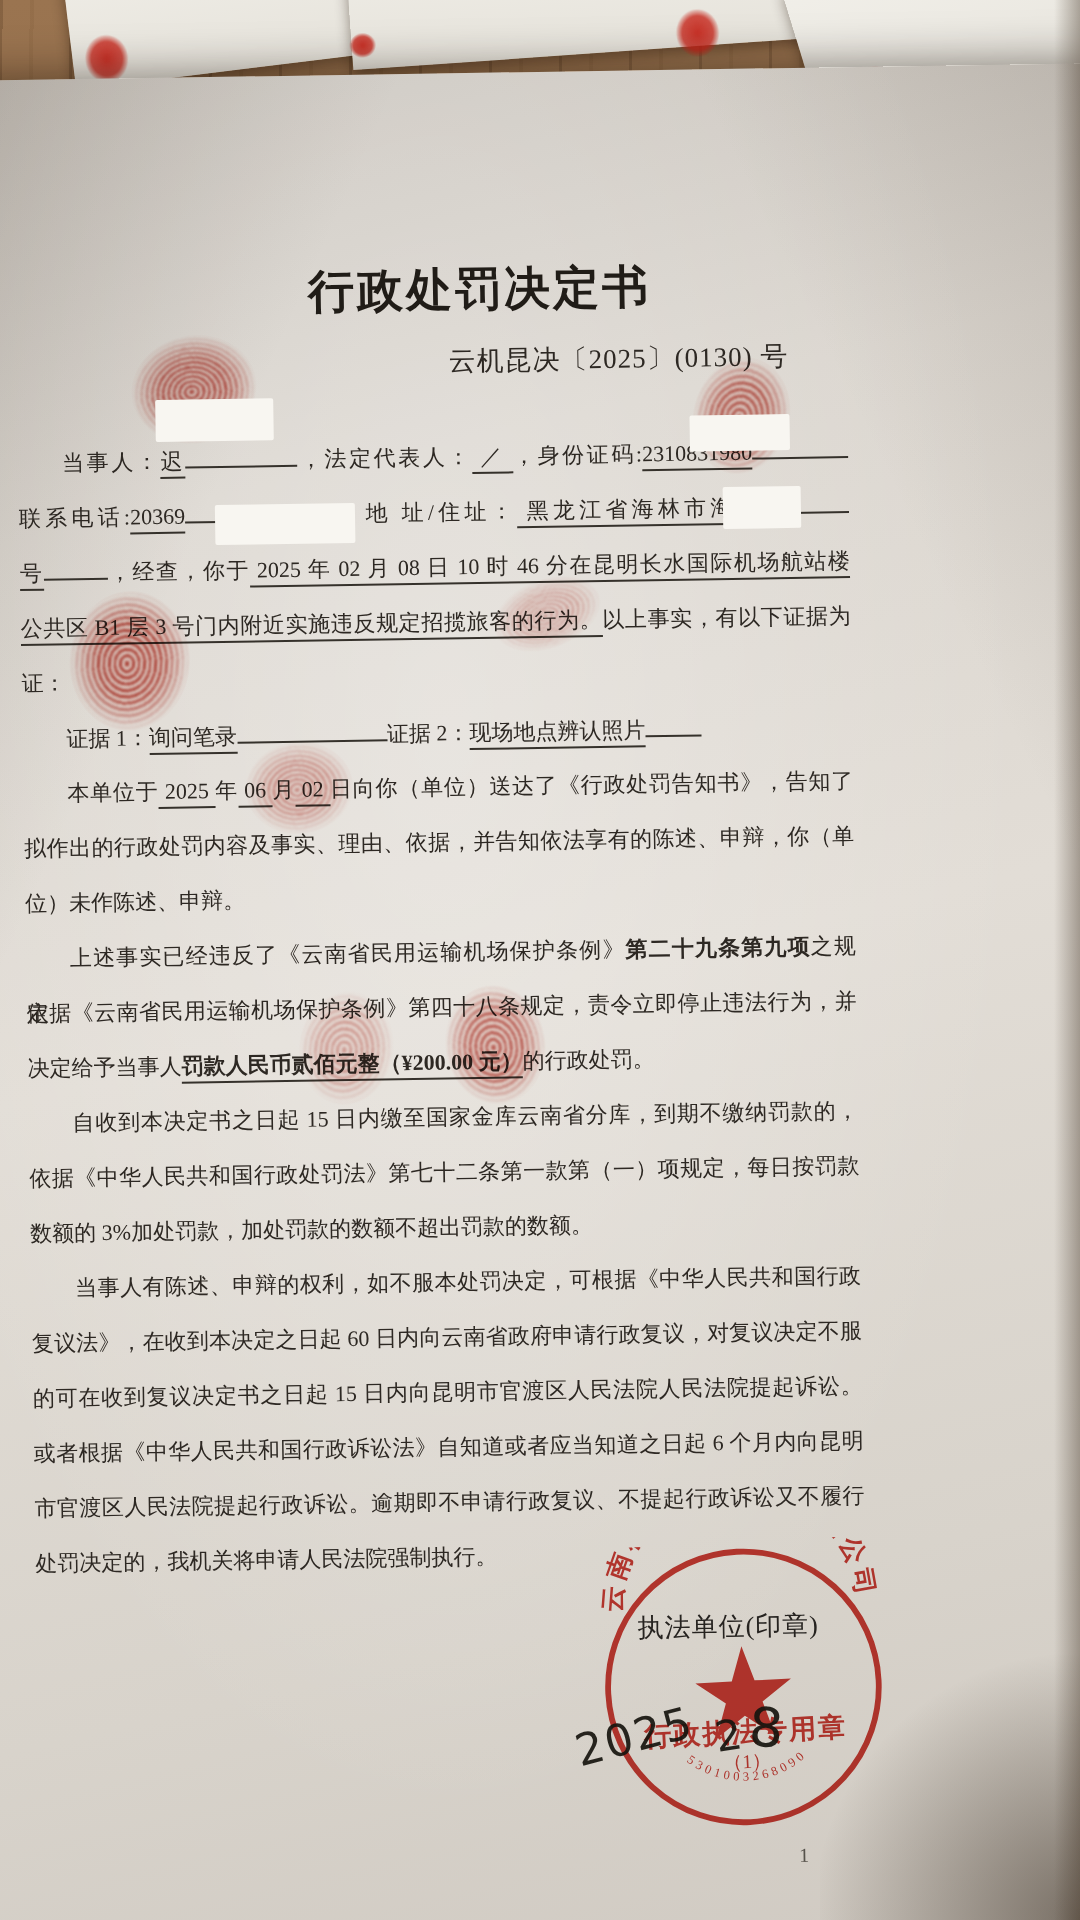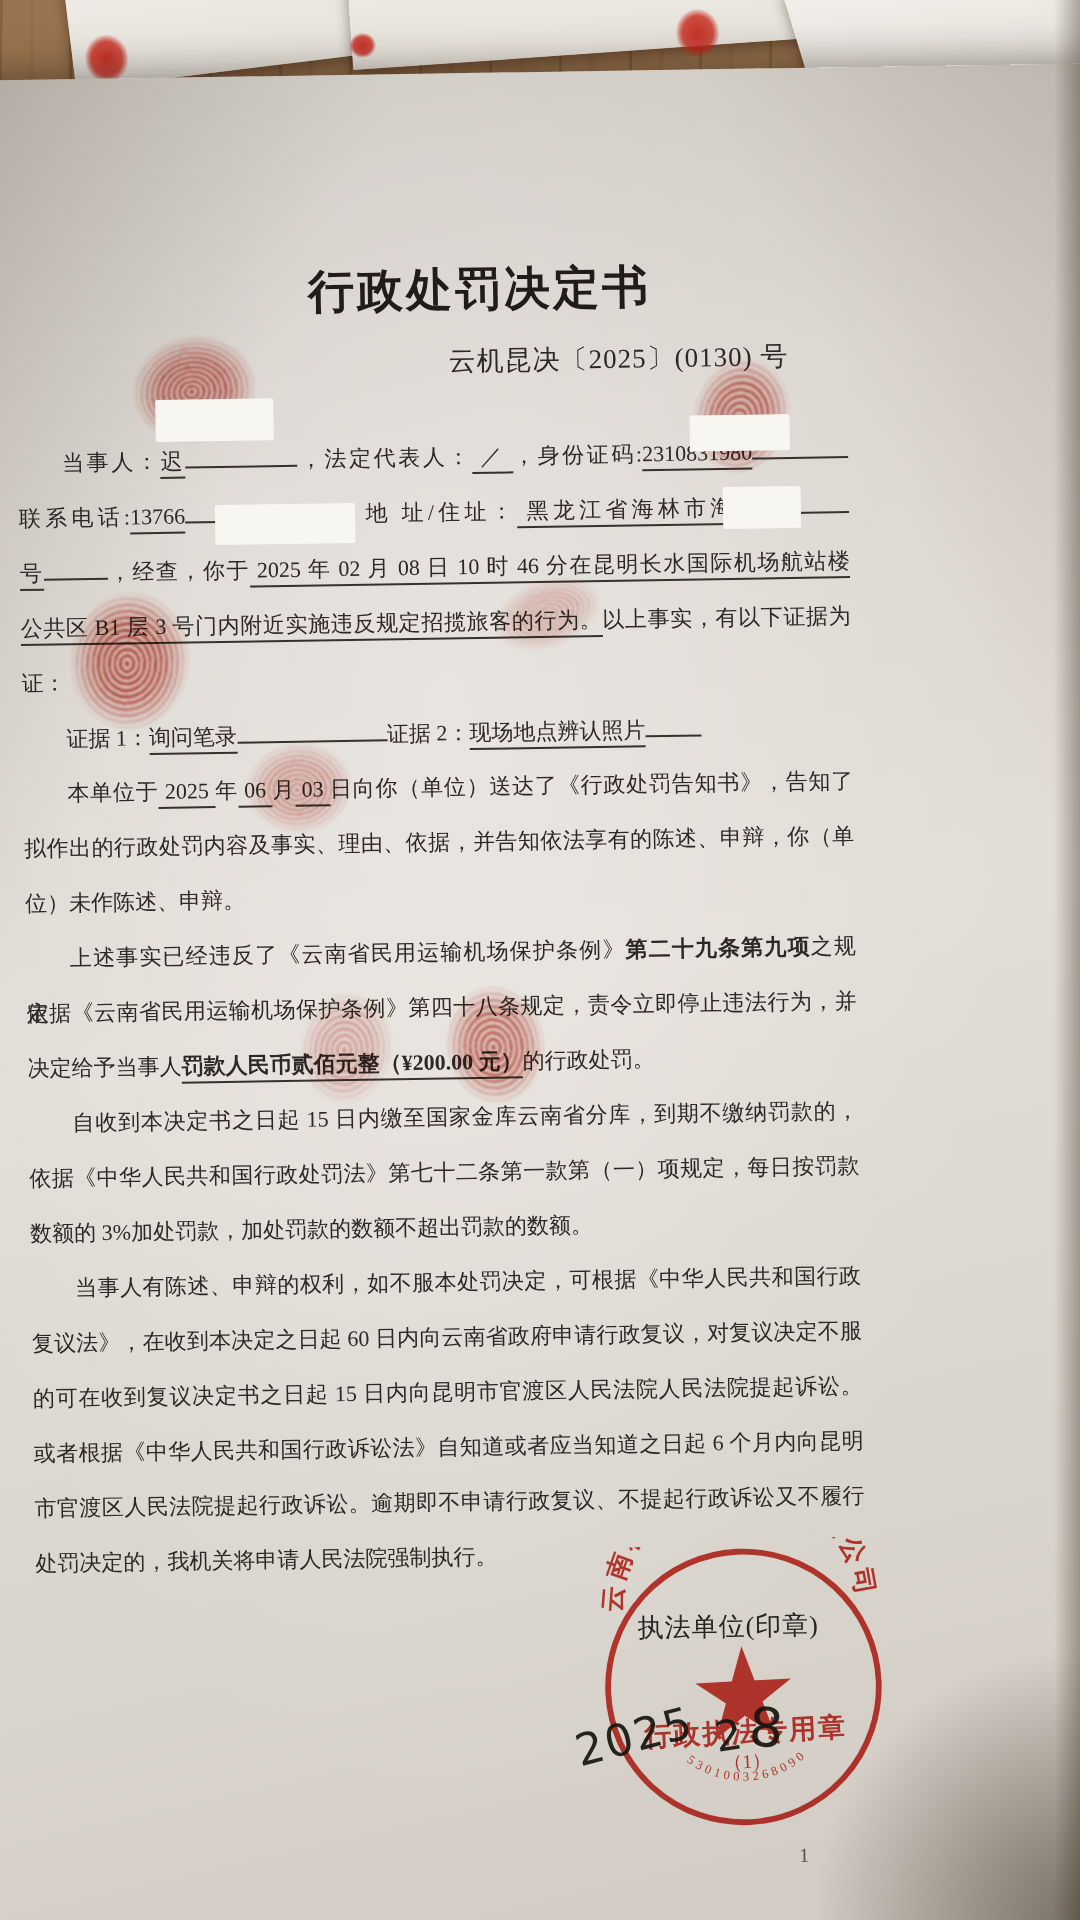--- a/index.html
+++ b/index.html
@@ -64,30 +64,30 @@
 
 <div class="tilt">
   <div class="paper"></div>
 
   <div class="txt title" style="left:160px;top:258px;width:660px;">行政处罚决定书</div>
 
   <div class="txt docnum" style="left:458px;top:342px;">云机昆决〔2025〕(0130) 号</div>
 
   <div class="para" style="top:428px;">
       <div class="line j ind"><span>当事人：</span><span class="u">迟</span><span class="u blank" style="width: 112px;"></span><span>，法定代表人：</span><span class="u">  ／  </span><span>，身份证码:</span><span class="u">2310831980</span><span class="u blank" style="width: 96px;"></span></div>
-      <div class="line j"><span>联系电话:</span><span class="u">13766</span><span class="u blank" style="width: 150px;"></span><span>，地 址/住址：</span><span class="u"> 黑龙江省海林市海林</span><span class="u blank" style="width: 86px;"></span></div>
+      <div class="line j"><span>联系电话:</span><span class="u">20369</span><span class="u blank" style="width: 150px;"></span><span>，地 址/住址：</span><span class="u"> 黑龙江省海林市海林</span><span class="u blank" style="width: 86px;"></span></div>
       <div class="line j"><span class="u">号</span><span class="u blank" style="width: 64px;"></span><span>，经查，你于</span><span class="u"> 2025 年 02 月 08 日 10 时 46 分在昆明长水国际机场航站楼</span></div>
       <div class="line j"><span class="u">公共区 B1 层 3 号门内附近实施违反规定招揽旅客的行为。</span><span>以上事实，有以下证据为</span></div>
       <div class="line nj"><span>证：</span></div>
     </div>
   <div class="para" style="top:704px;">
       <div class="line nj ind"><span>证据 1：</span><span class="u">询问笔录</span><span class="u blank" style="width: 150px;"></span><span>证据 2：</span><span class="u">现场地点辨认照片</span><span class="u blank" style="width: 56px;"></span></div>
     </div>
   <div class="para" style="top:758px;">
-      <div class="line j ind"><span>本单位于</span><span class="u"> 2025 </span><span>年</span><span class="u"> 06 </span><span>月</span><span class="u"> 03 </span><span>日向你（单位）送达了《行政处罚告知书》，告知了</span></div>
+      <div class="line j ind"><span>本单位于</span><span class="u"> 2025 </span><span>年</span><span class="u"> 06 </span><span>月</span><span class="u"> 02 </span><span>日向你（单位）送达了《行政处罚告知书》，告知了</span></div>
       <div class="line j"><span>拟作出的行政处罚内容及事实、理由、依据，并告知依法享有的陈述、申辩，你（单</span></div>
       <div class="line nj"><span>位）未作陈述、申辩。</span></div>
     </div>
   <div class="para" style="top:923px;">
       <div class="line j ind"><span>上述事实已经违反了《云南省民用运输机场保护条例》</span><span class="b">第二十九条第九项</span><span>之规定，</span></div>
       <div class="line j"><span>依据《云南省民用运输机场保护条例》第四十八条规定，责令立即停止违法行为，并</span></div>
       <div class="line nj"><span>决定给予当事人</span><span class="b u">罚款人民币贰佰元整（¥200.00 元）</span><span>的行政处罚。</span></div>
     </div>
   <div class="para" style="top:1088px;">
       <div class="line j ind"><span>自收到本决定书之日起 15 日内缴至国家金库云南省分库，到期不缴纳罚款的，</span></div>

